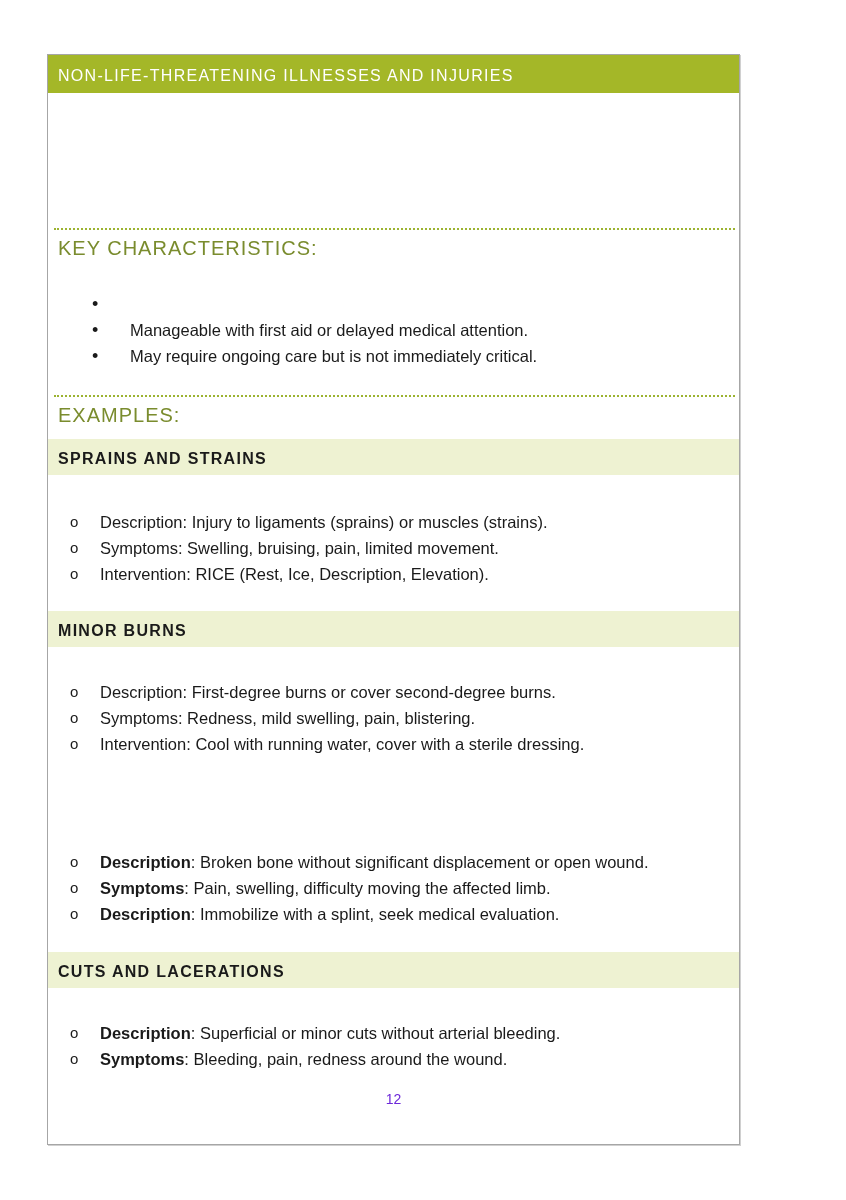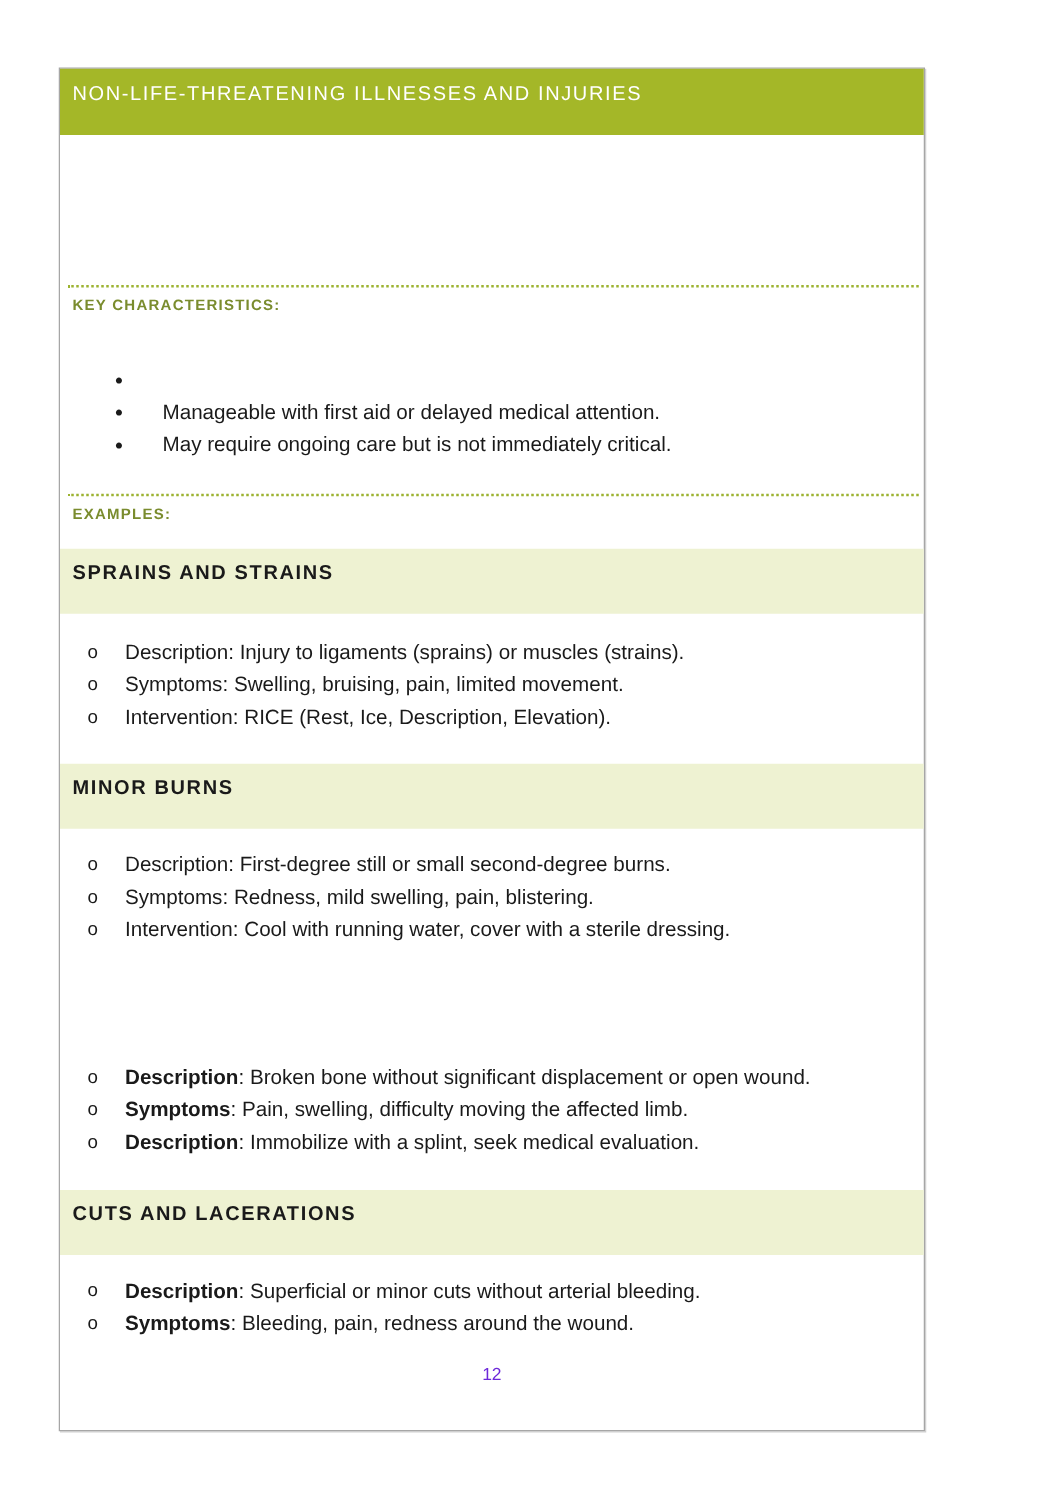--- a/index.html
+++ b/index.html
@@ -3,52 +3,52 @@
   <meta charset="utf-8">
   <style>
     html, body { margin: 0; padding: 0; background: #ffffff; }
     body { width: 846px; height: 1200px; position: relative; font-family: "Liberation Sans", sans-serif; color: #1a1a1a; }
     .frame {
       position: absolute; left: 47px; top: 54px; width: 693px; height: 1091px;
       border: 1px solid #a6a6a6; box-sizing: border-box; background: #fff;
       box-shadow: 1px 1px 0 #d0d0d0;
     }
     .title-band {
-      position: absolute; left: 0; top: 0; right: 0; height: 53px;
+      position: absolute; left: 0; top: 0; right: 0; height: 38px;
       background: #a4b728;
       padding-left: 44px;
     }
     .title-band span {
       position: absolute; left: 10px; top: 12px;
       color: #ffffff; font-size: 16px; letter-spacing: 1.3px;
     }
     .intro {
       position: absolute; left: 10px; right: 9px; top: 71px;
       font-size: 17.5px; line-height: 25px; text-align: justify; color: #1a1a1a;
     }
     .dotline {
       position: absolute; left: 6px; right: 4px; height: 0;
       border-top: 2px dotted #9cb330;
     }
     .section-label {
       position: absolute; left: 10px;
-      color: #7a8c2e; font-size: 12px; letter-spacing: 1px; font-weight: bold;
+      color: #7a8c2e; font-size: 20px; letter-spacing: 1px;
     }
     .bullets {
       position: absolute; left: 0; right: 0; margin: 0; padding: 0; list-style: none;
       font-family: "Liberation Sans", sans-serif; font-size: 16.5px; color: #1a1a1a;
     }
     .bullets li { position: relative; height: 26px; line-height: 26px; }
     .bullets.disc li { padding-left: 82px; }
     .bullets.disc li .mark { position: absolute; left: 44px; top: 0; font-size: 18px; }
     .bullets.circle li { padding-left: 52px; }
     .bullets.circle li .mark { position: absolute; left: 22px; top: 0; font-size: 15px; }
     .bullets b { font-weight: bold; }
     .sub-band {
-      position: absolute; left: 0; right: 0; height: 52px;
+      position: absolute; left: 0; right: 0; height: 36px;
       background: #eef2d2;
     }
     .sub-band span {
       position: absolute; left: 10px; top: 11px;
       font-weight: bold; font-size: 16px; letter-spacing: 1.3px; color: #1a1a1a;
     }
     .page-num {
       position: absolute; left: 0; right: 0; top: 1036px; text-align: center;
       font-size: 14px; color: #6d28d9;
     }
@@ -81,21 +81,21 @@
   <ul class="bullets circle" style="top:454px;">
     <li><span class="mark">o</span><span>Description:</span><span> Injury to ligaments (sprains) or muscles (strains).</span></li>
     <li><span class="mark">o</span><span>Symptoms:</span><span> Swelling, bruising, pain, limited movement.</span></li>
     <li><span class="mark">o</span><span>Intervention:</span><span> RICE (Rest, Ice, Description, Elevation).</span></li>
   </ul>
 
   <div class="sub-band" style="top:556px;text-align:center;">
     <span>MINOR BURNS</span>
   </div>
   <ul class="bullets circle" style="top:624px;">
-    <li><span class="mark">o</span><span>Description:</span><span> First-degree still or small second-degree burns.</span></li>
+    <li><span class="mark">o</span><span>Description:</span><span> First-degree burns or cover second-degree burns.</span></li>
     <li><span class="mark">o</span><span>Symptoms:</span><span> Redness, mild swelling, pain, blistering.</span></li>
     <li><span class="mark">o</span><span>Intervention:</span><span> Cool with running water, cover with a sterile dressing.</span></li>
   </ul>
 
   <ul class="bullets circle" style="top:794px;">
     <li><span class="mark">o</span><b>Description</b><span>: Broken bone without significant displacement or open wound.</span></li>
     <li><span class="mark">o</span><b>Symptoms</b><span>: Pain, swelling, difficulty moving the affected limb.</span></li>
     <li><span class="mark">o</span><b>Description</b><span>: Immobilize with a splint, seek medical evaluation.</span></li>
   </ul>
 

